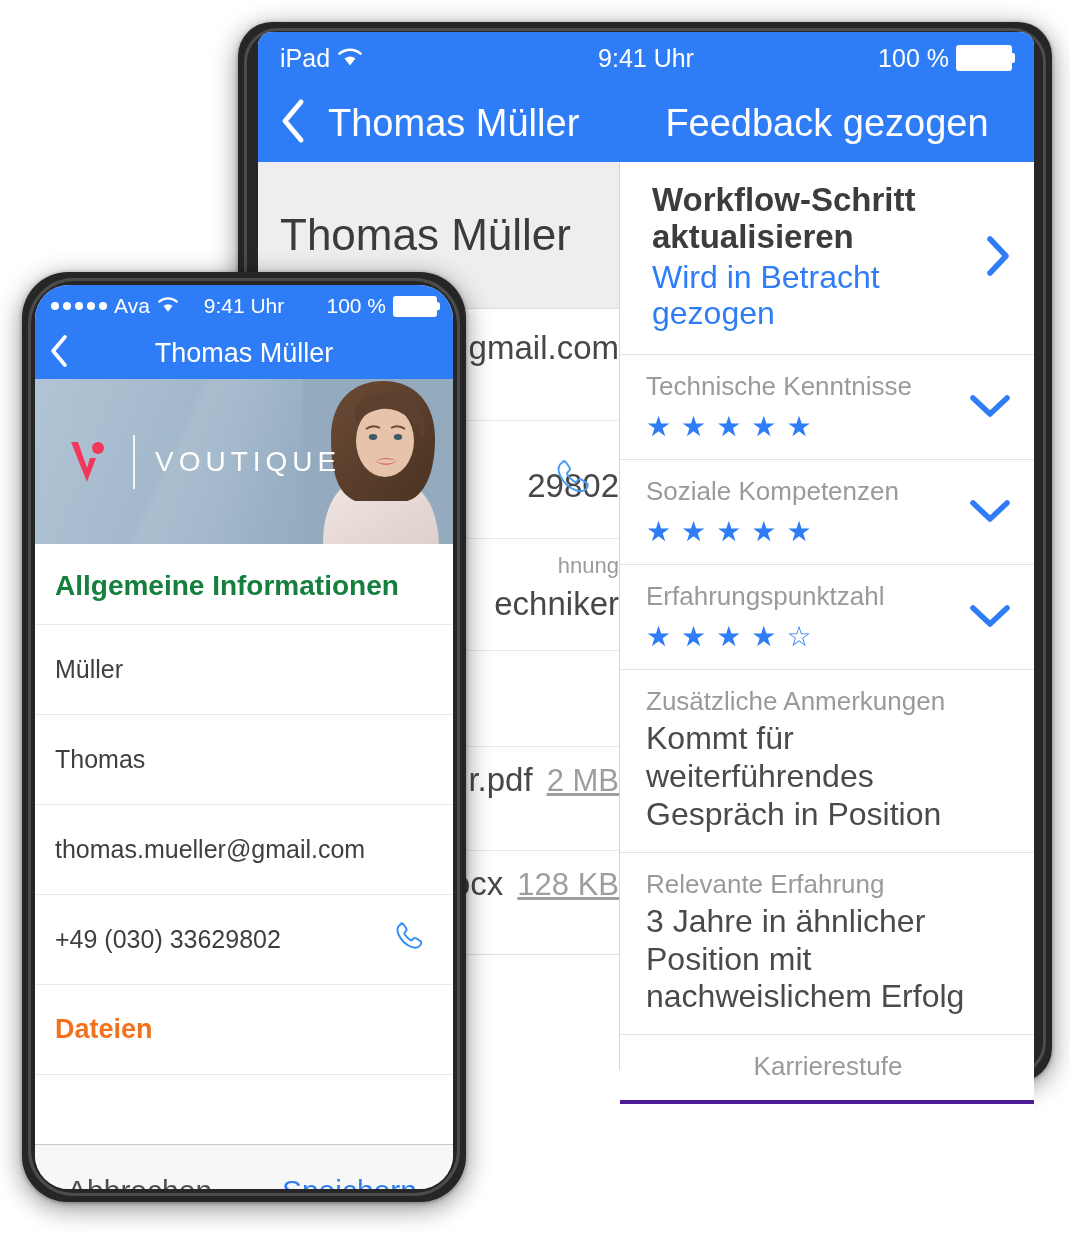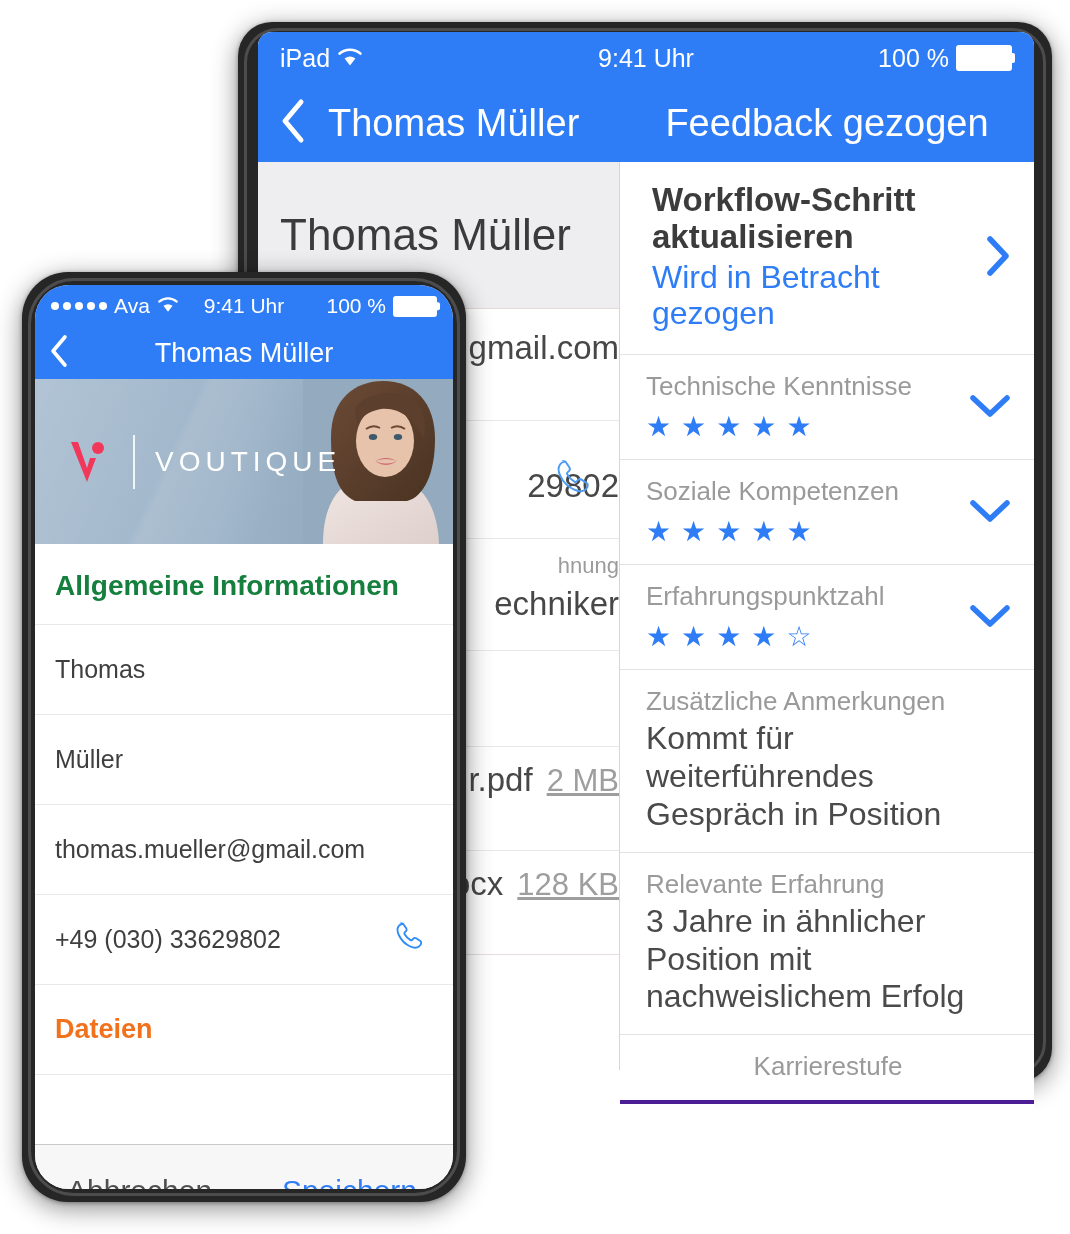--- a/index.html
+++ b/index.html
@@ -412,24 +412,24 @@
         </span>
         <span class="logo-bar"></span>
         <span class="logo-word">VOUTIQUE</span>
       </div>
     </div>
 
     <div id="phone-form">
       <div class="p-section-title">Allgemeine Informationen</div>
 
       <div class="p-row">
+        <span>Müller</span>
+      </div>
+      <div class="p-row">
         <span>Thomas</span>
-      </div>
-      <div class="p-row">
-        <span>Müller</span>
       </div>
       <div class="p-row">
         <span>thomas.mueller@gmail.com</span>
       </div>
       <div class="p-row">
         <span>+49 (030) 33629802</span>
         <span class="p-phone-icon">
           <svg width="34" height="34" viewBox="0 0 24 24">
             <path d="M6.6 2.8c-1 0-2 .6-2.6 1.5-1.2 1.8-1 4 .1 6.3 1.6 3.4 4.6 6.5 8.1 8.1 2.3 1.1 4.5 1.2 6.2 0 .9-.6 1.5-1.6 1.5-2.6 0-.5-.2-.9-.6-1.2l-3-2c-.6-.4-1.4-.3-1.9.2l-1 1c-.3.3-.7.3-1 .1-1.8-1-3.3-2.5-4.3-4.3-.2-.3-.1-.7.1-1l1-1c.5-.5.6-1.3.2-1.9l-2-3c-.3-.4-.7-.6-1.2-.6z" fill="none" stroke="#2f8cf5" stroke-width="1.3"></path>
           </svg>

